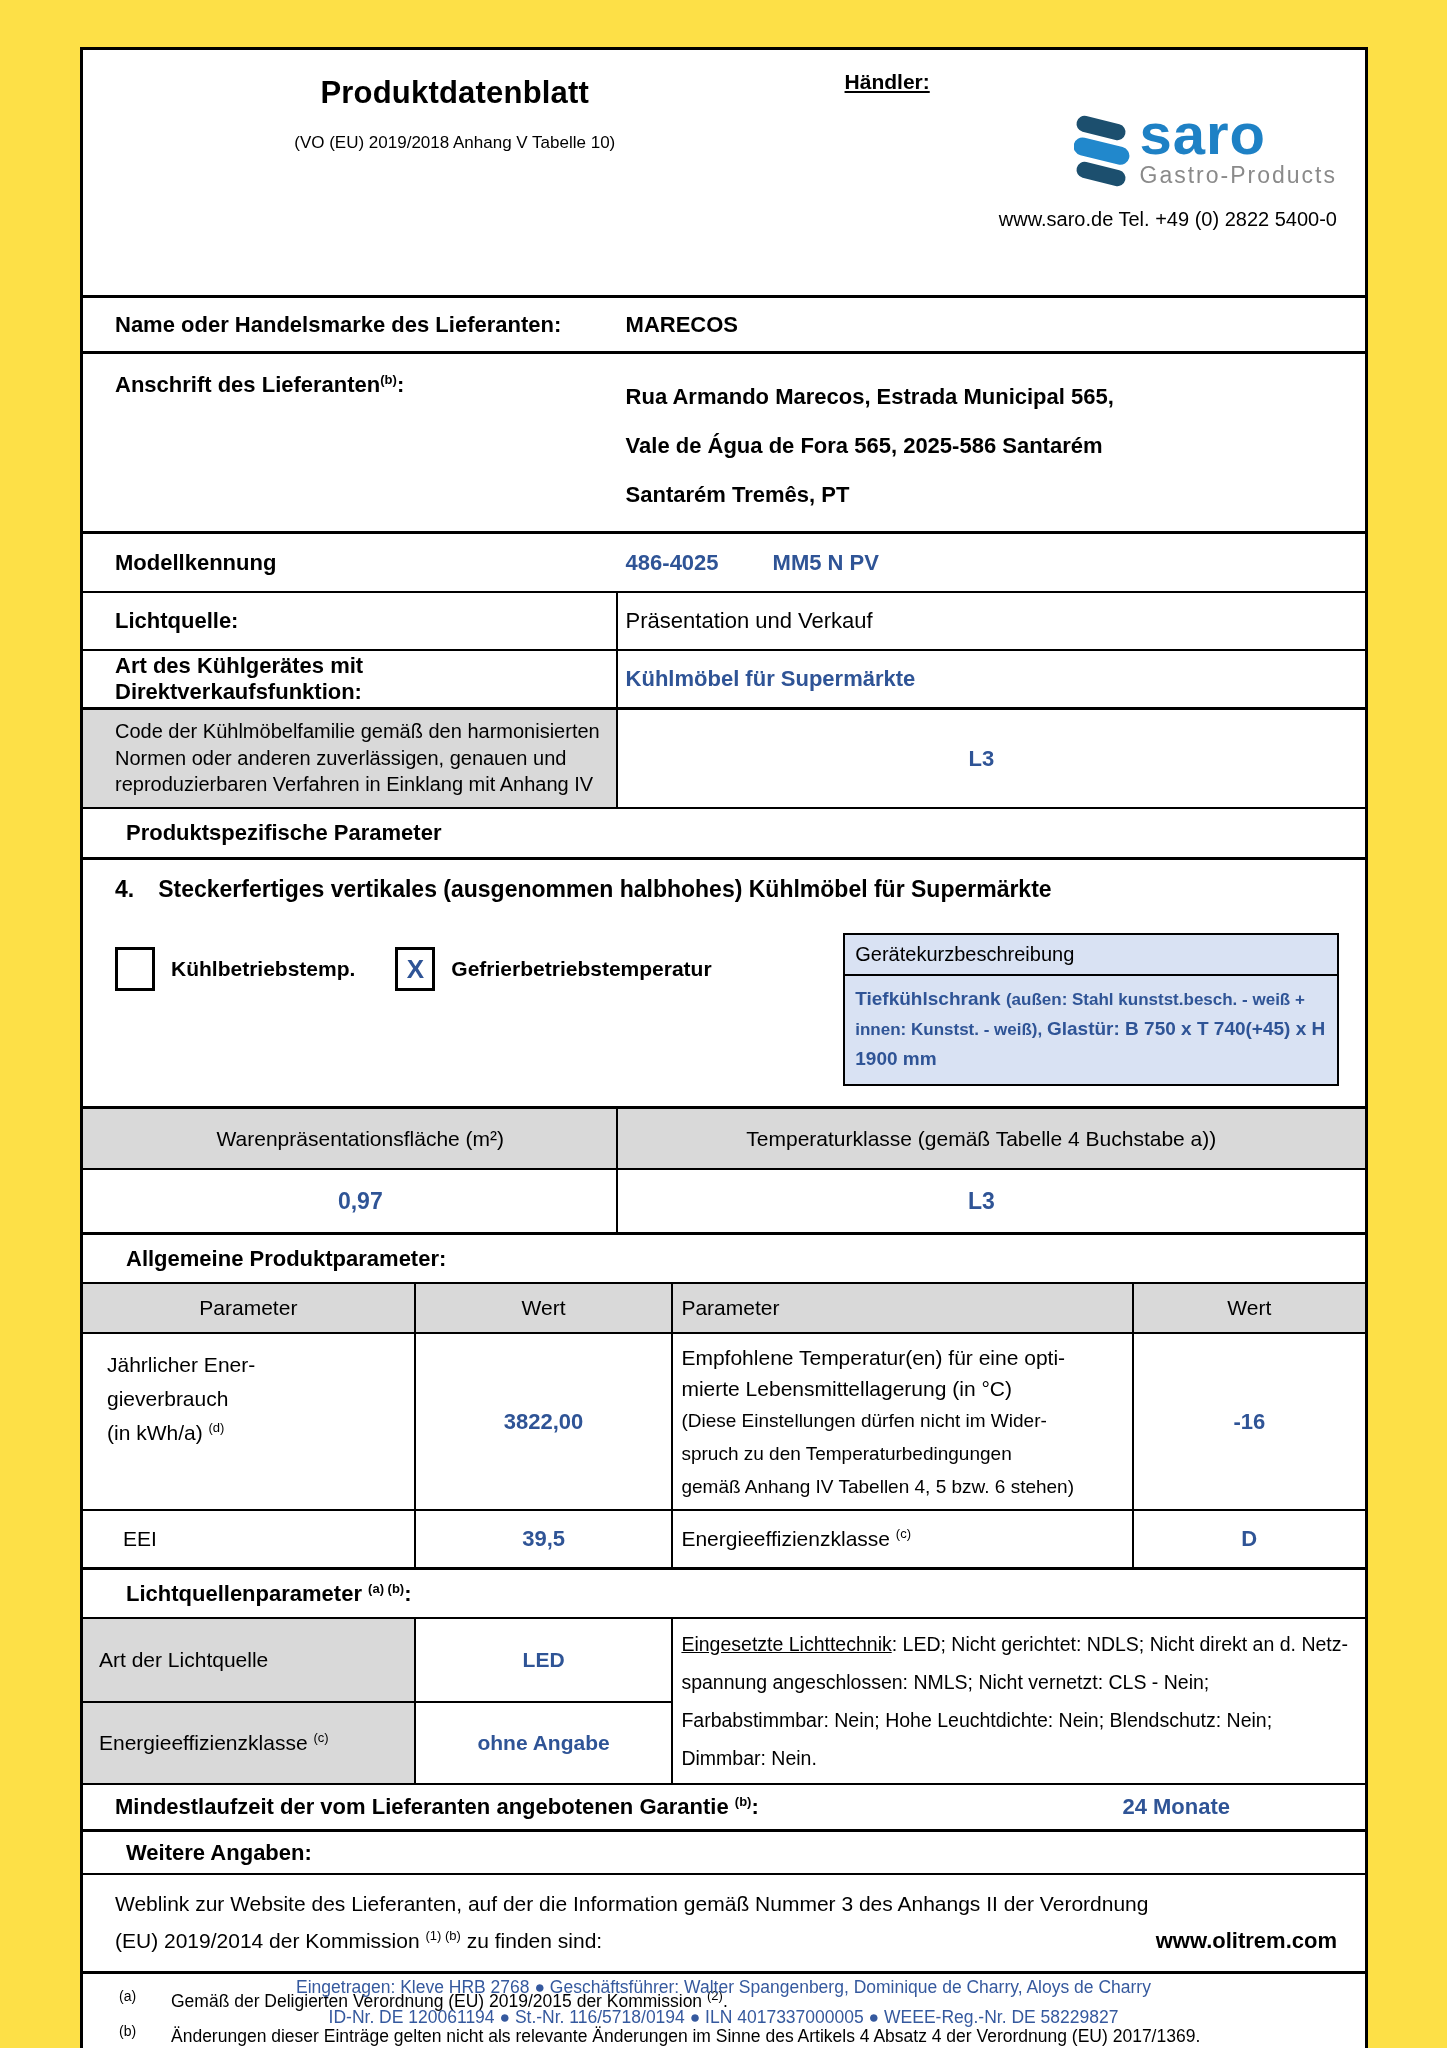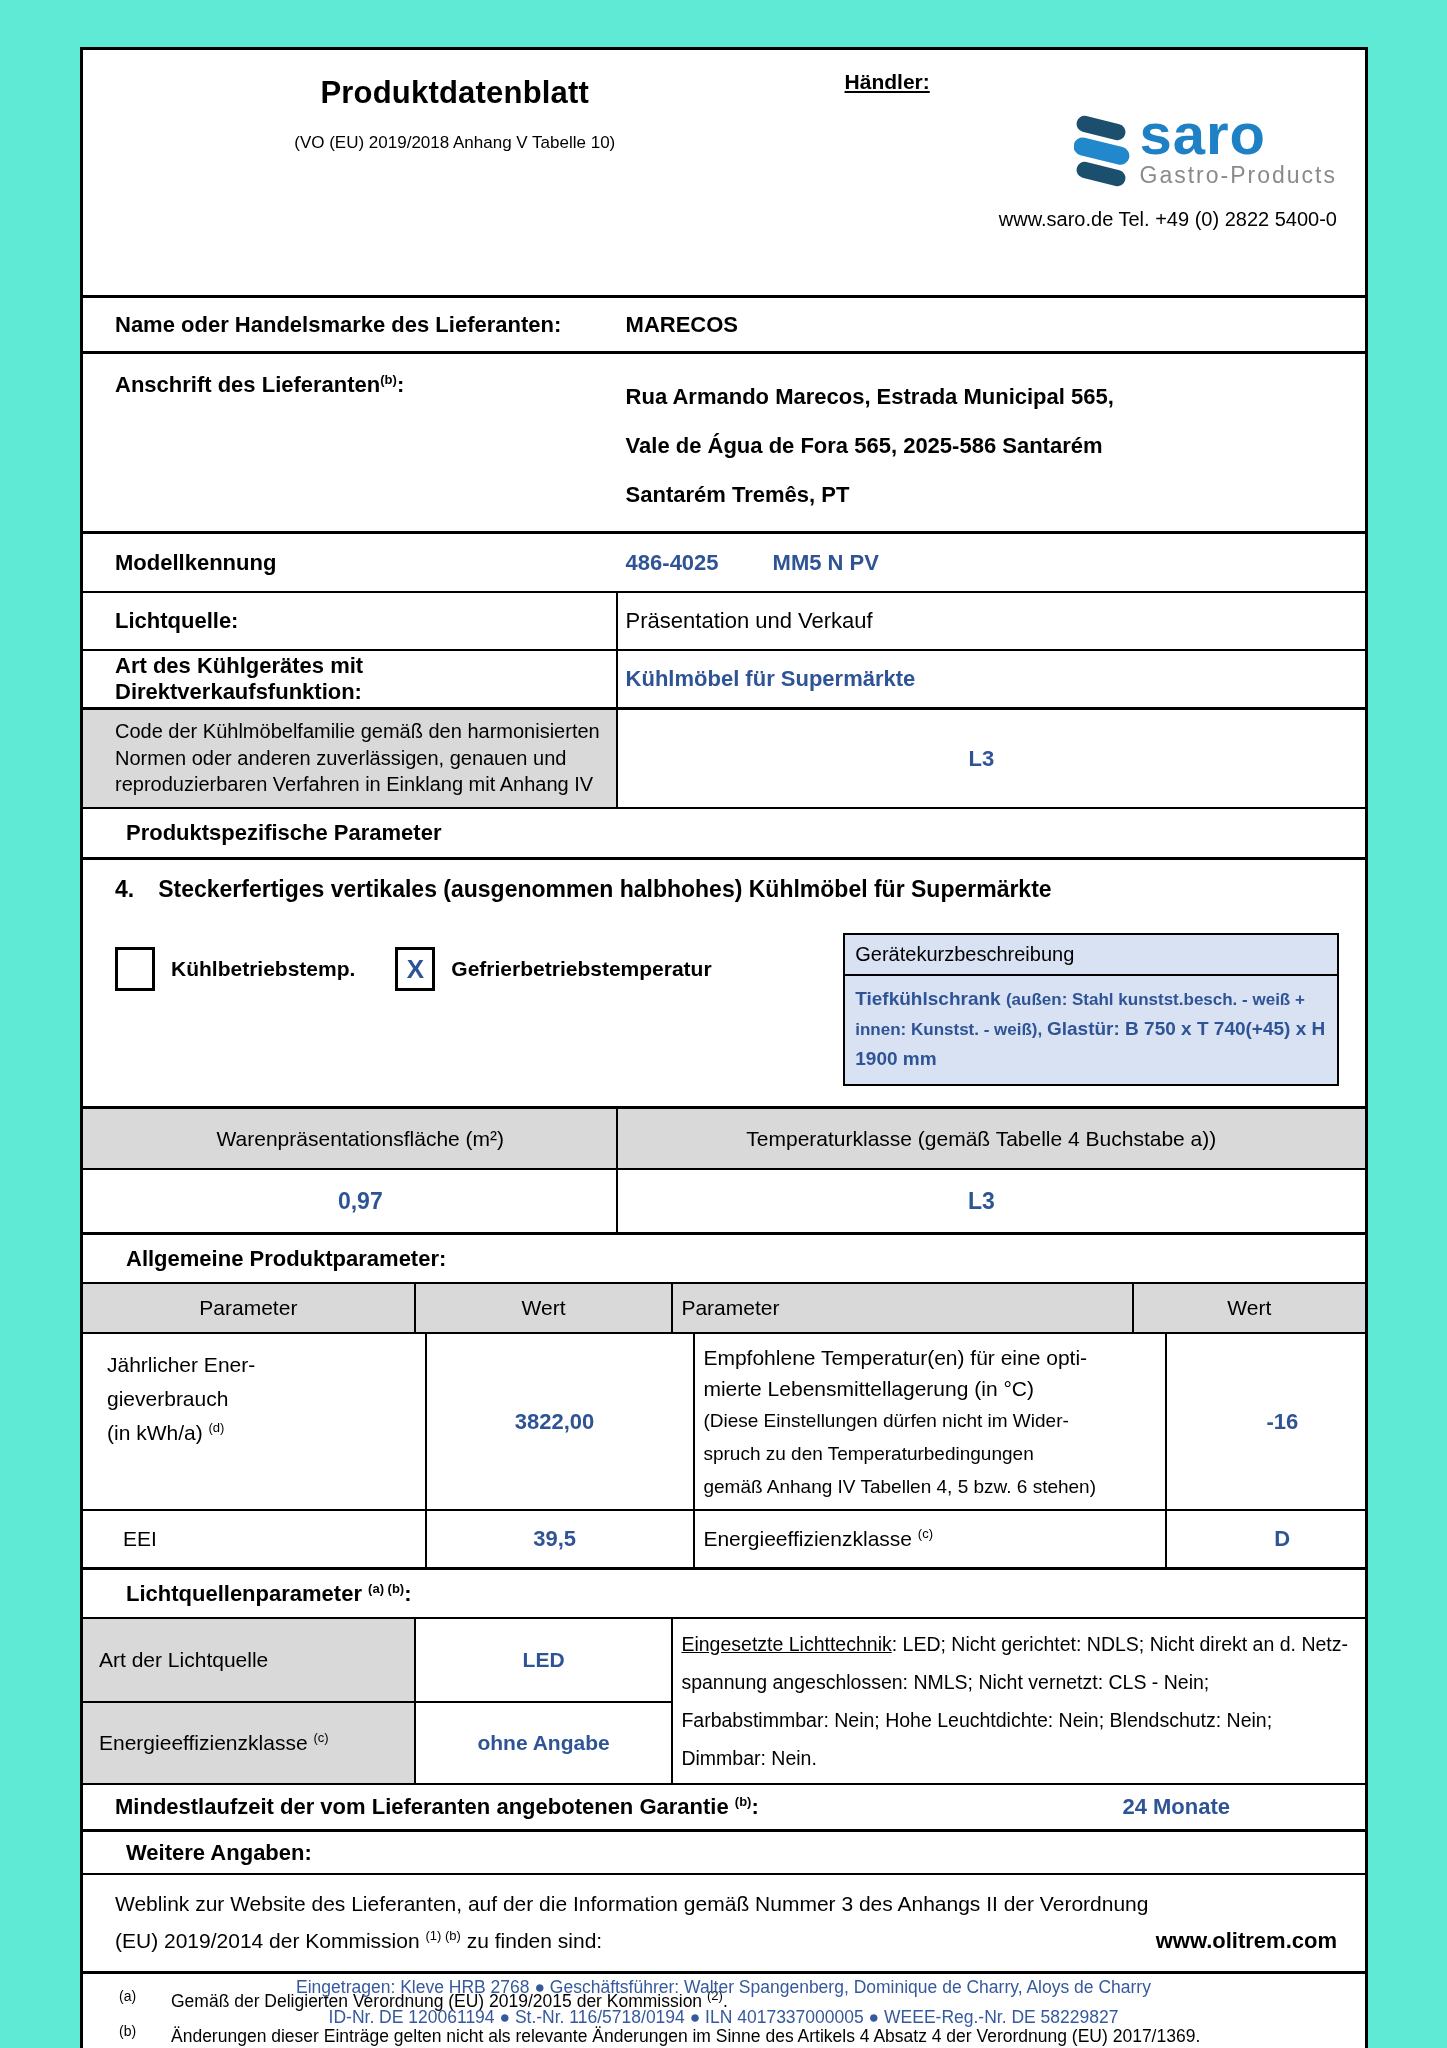--- a/index.html
+++ b/index.html
@@ -1,18 +1,18 @@
 <!DOCTYPE html>
 <html><head>
 <meta charset="utf-8">
 <style>
   * { margin:0; padding:0; box-sizing:border-box; }
   html,body { width:1447px; height:2048px; background:#ffffff; overflow:hidden;
     font-family:"Liberation Sans", sans-serif; color:#000; }
-  .page { position:relative; width:1447px; height:2048px; background:#5eead4; }
+  .page { position:relative; width:1447px; height:2048px; background:#fde047; }
   .sheet { position:absolute; left:80px; top:47px; width:1288px; border:3px solid #000; background:#fff; }
   sup { font-size:13px; vertical-align:super; line-height:0; }
   .blue { color:#2F5496; }
   .bold { font-weight:bold; }
 
   
   .hdr { display:flex; min-height:245px; }
   .hdr-left { width:58%; padding-top:25px; text-align:center; }
   .title { font-size:31px; font-weight:bold; letter-spacing:.2px; }
   .subtitle { font-size:17px; margin-top:22px; }
@@ -71,21 +71,21 @@
   .big-val { font-size:23px; font-weight:bold; }
 
   
   .gtable { border-top:2px solid #000; }
   .grow { display:grid; grid-template-columns:25.8% 20.1% 35.9% 18.2%; }
   .gcell { padding:6px 8px; border-left:2px solid #000; }
   .gcell:first-child { border-left:none; }
   .ghead { background:#D9D9D9; min-height:48px; }
   .ghead .gcell { display:flex; align-items:center; font-size:21px; }
   .gcc { justify-content:center; text-align:center; }
-  .grow + .grow { border-top:2px solid #000;gap:11px; }
+  .grow + .grow { border-top:2px solid #000; }
   .gr1 { min-height:160px; }
   .p-lines { padding:14px 8px 8px 24px; font-size:21px; line-height:34px; }
   .p2-main { font-size:21px; line-height:31px; }
   .p2-sub { font-size:19px; line-height:33px; }
   .vcell { display:flex; align-items:center; justify-content:center; font-size:22px; font-weight:bold; color:#2F5496; }
   .gr2 { min-height:58px; }
   .eei { display:flex; align-items:center; padding-left:40px; font-size:21px; }
   .p2cell { display:flex; align-items:center; font-size:21px; }
 
   

